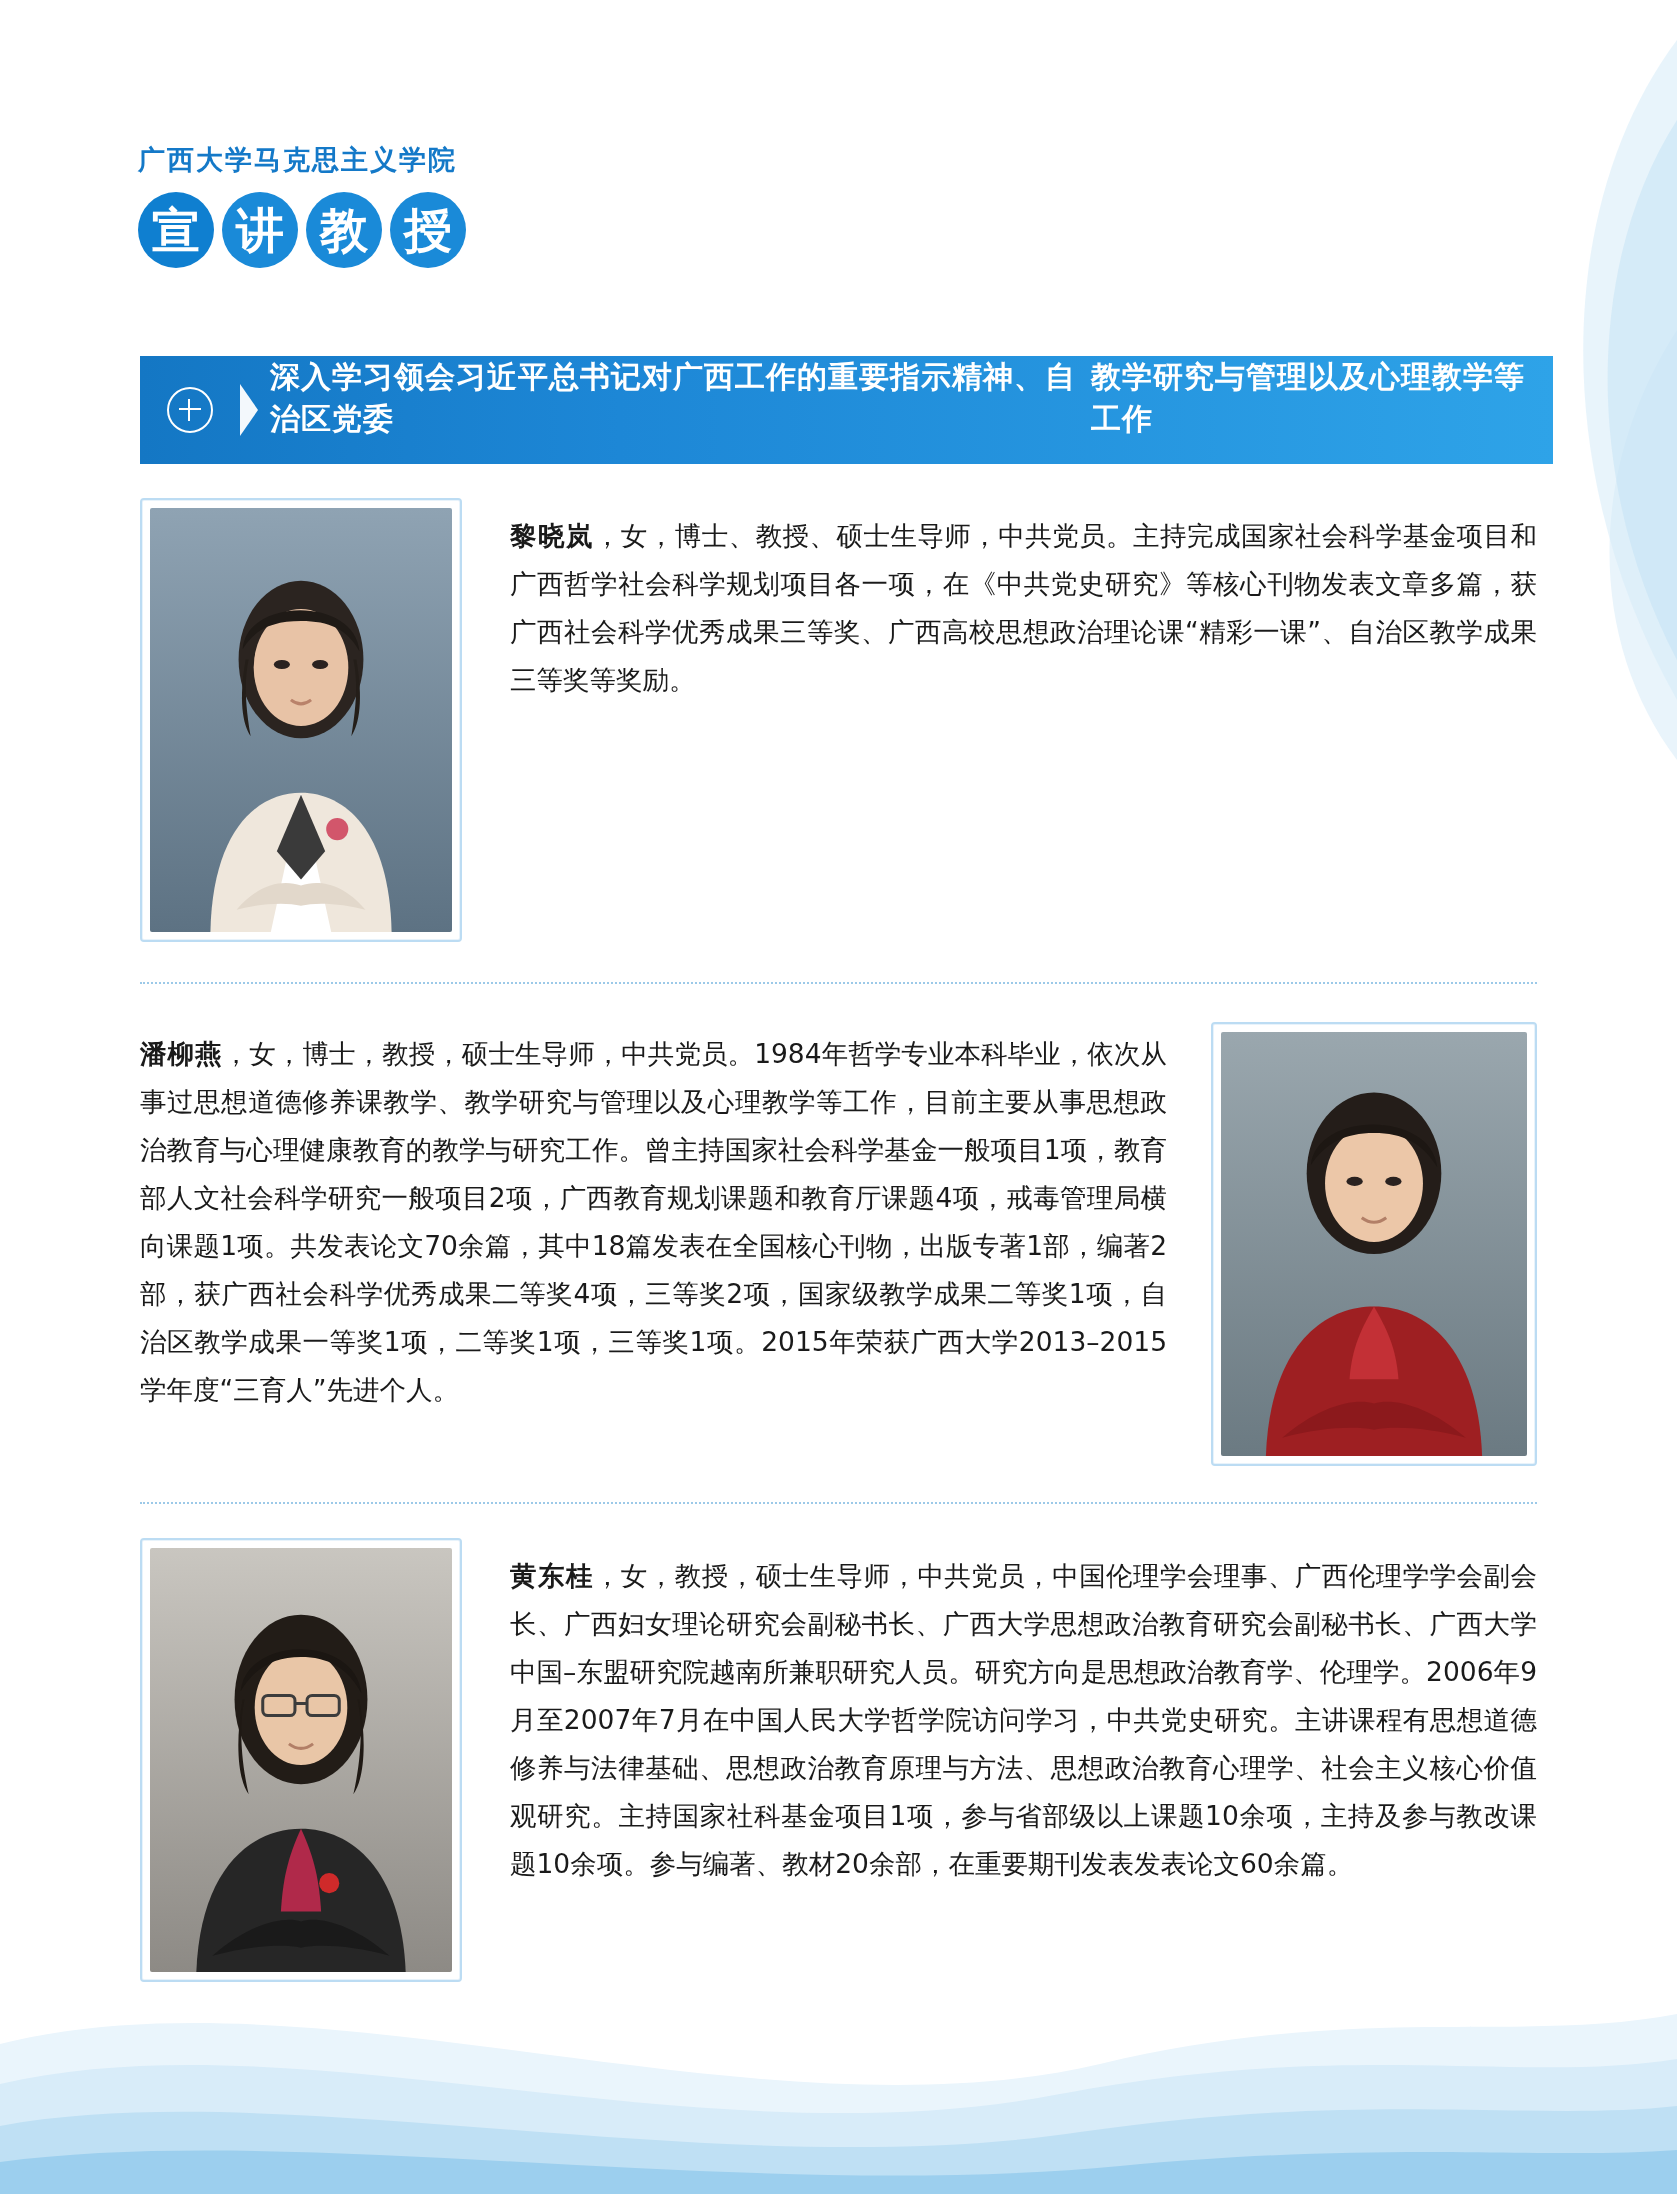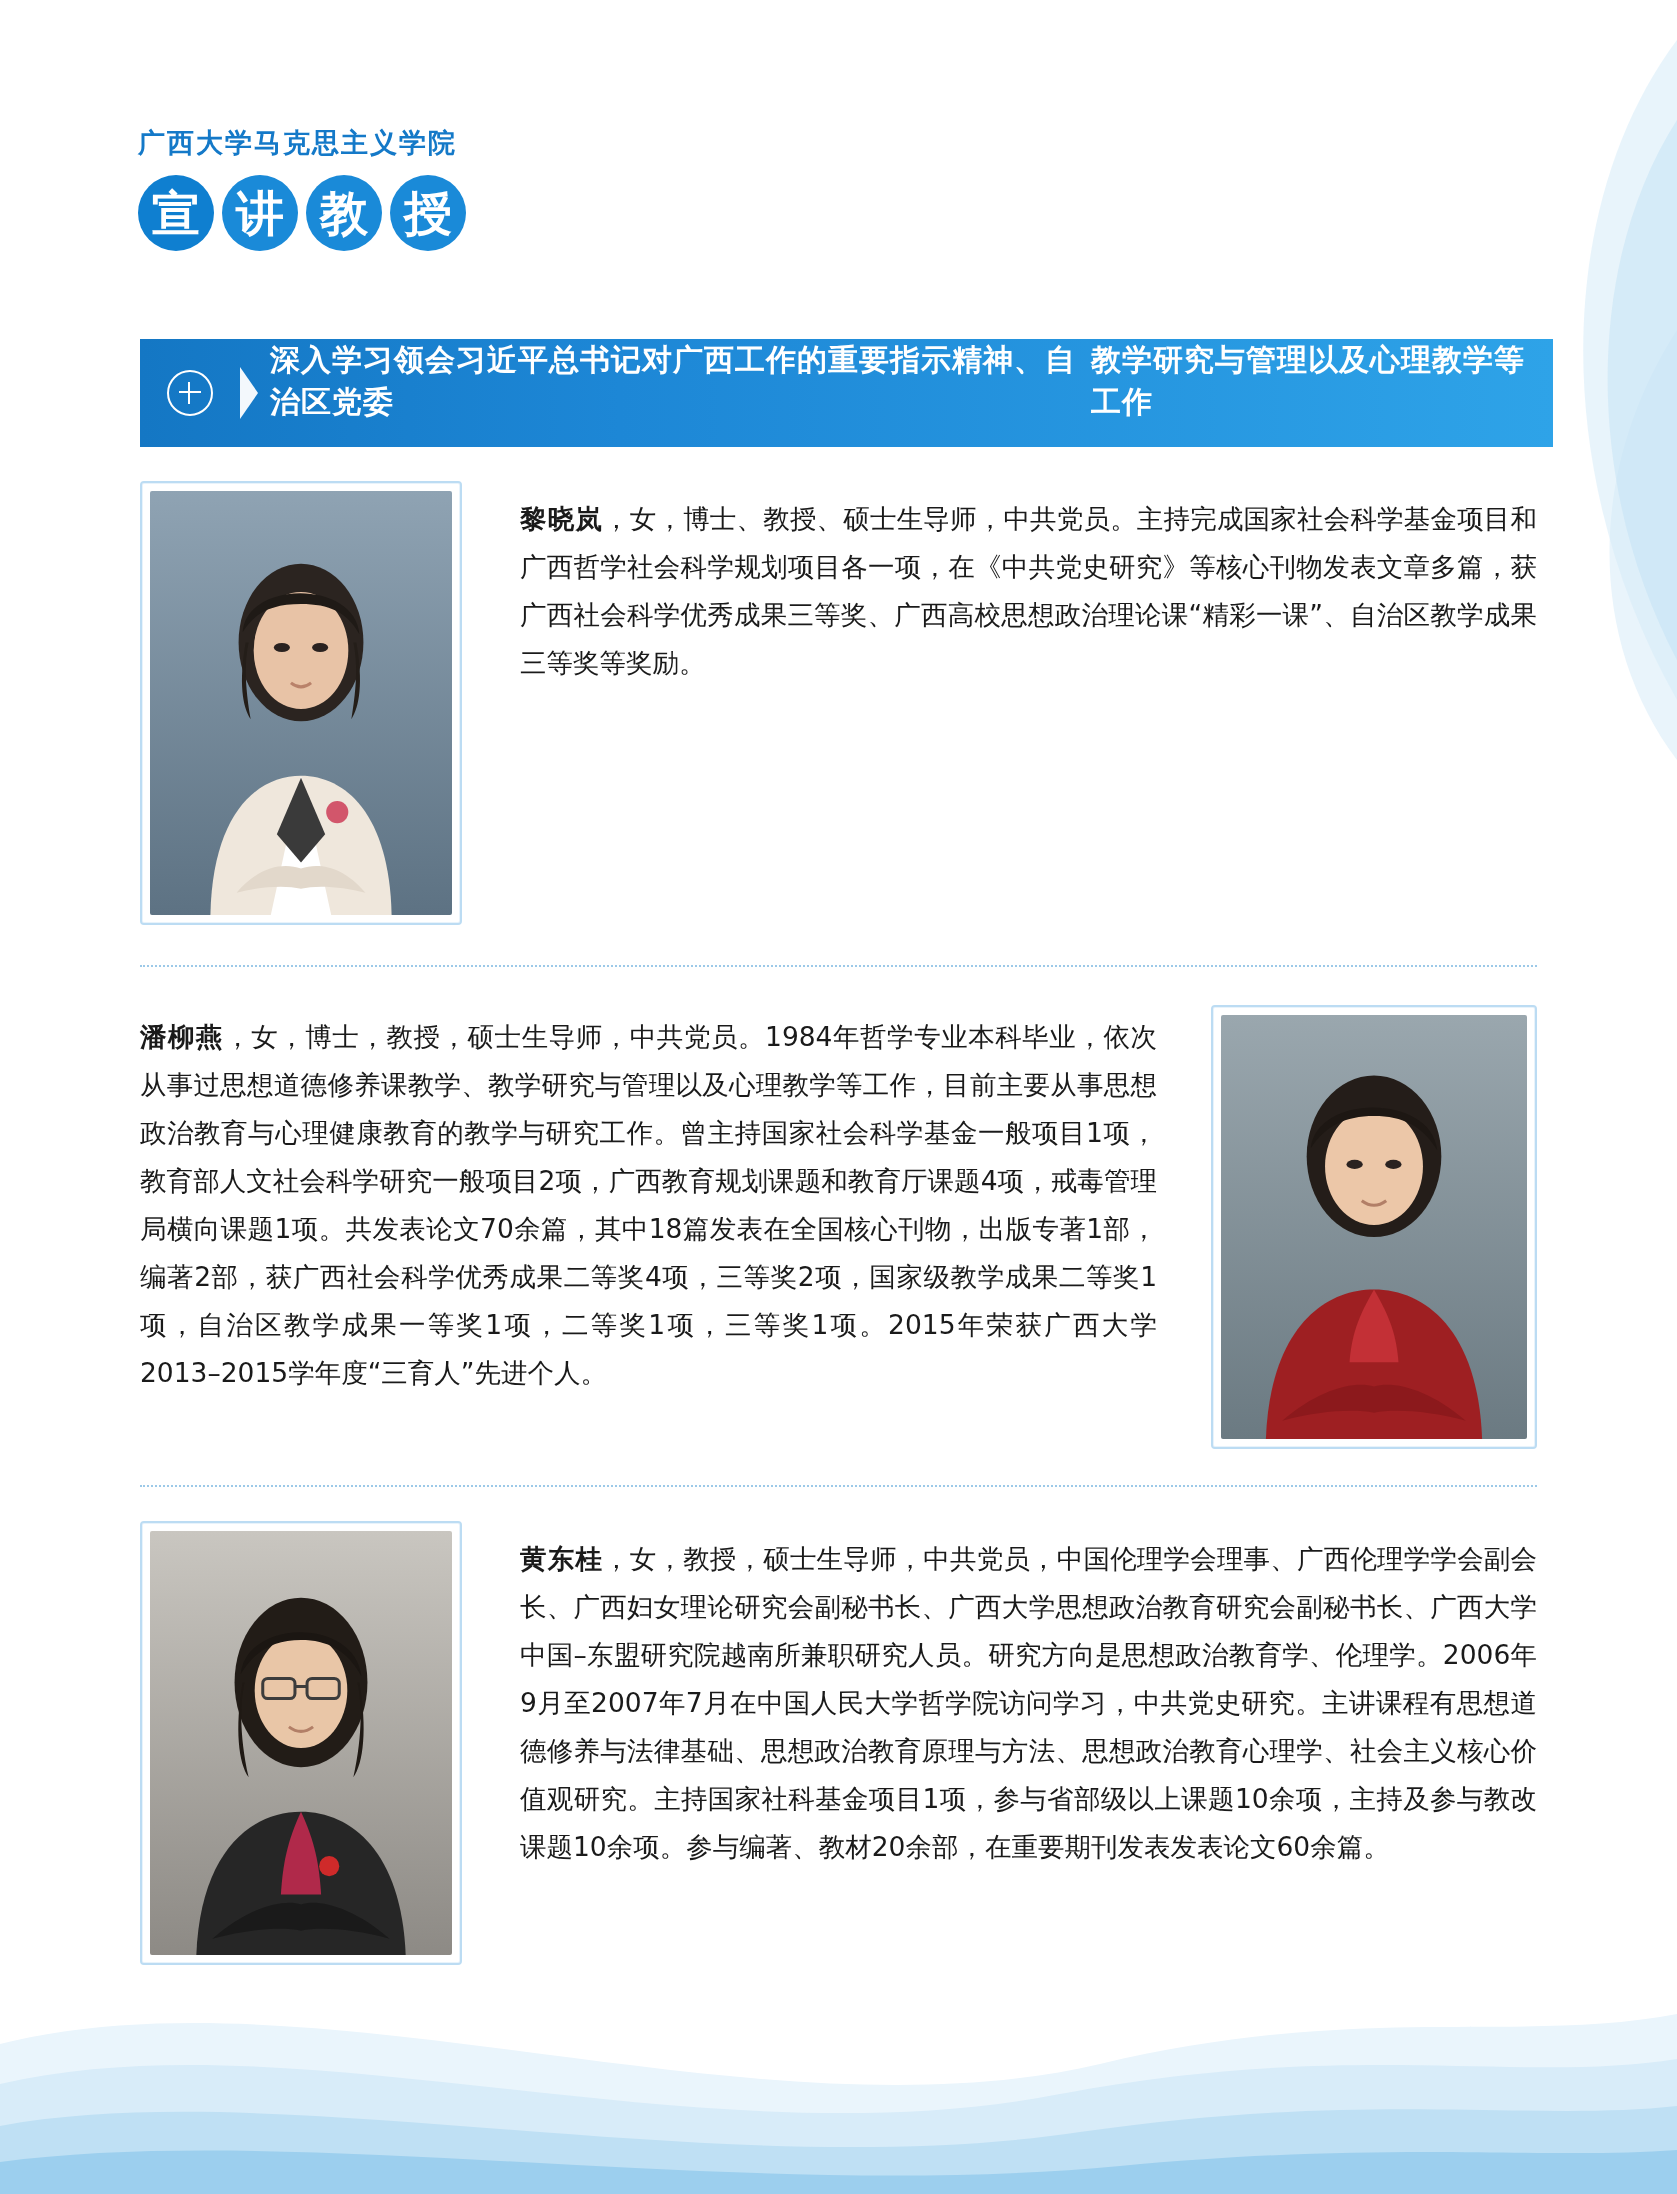--- a/index.html
+++ b/index.html
@@ -40,20 +40,21 @@
 
   .page {
     position: relative;
     z-index: 2;
     padding: 0;
   }
 
   
   .masthead {
     padding: 125px 0 0 138px;
+    margin-top: 17px;
   }
   .masthead .sub {
     font-family: "DejaVu Sans", sans-serif;
     font-weight: bold;
     color: #1479c8;
     font-size: 27px;
     letter-spacing: 2px;
     margin-bottom: 14px;
   }
   .masthead .blobs {
@@ -142,21 +143,21 @@
     justify-content: center;
     padding-right: 24px;
   }
 
   
   .profiles {
     margin: 34px 140px 0 140px;
   }
   .profile {
     display: flex;
-    gap: 10px;
+    gap: 0px;
     align-items: flex-start;
   }
   .profile.right-photo {
     flex-direction: row-reverse;
   }
   .photo-frame {
     flex: 0 0 auto;
     width: 322px;
     height: 444px;
     background: #ffffff;

